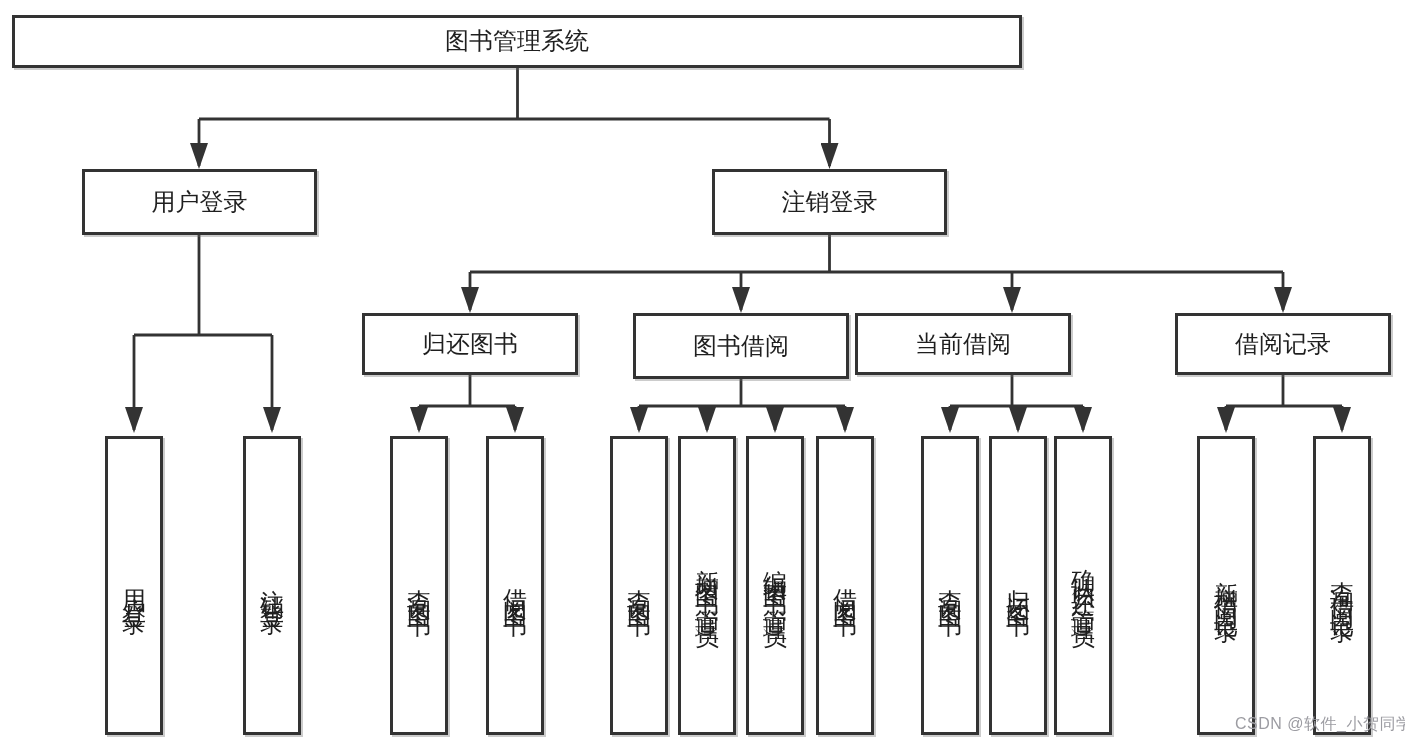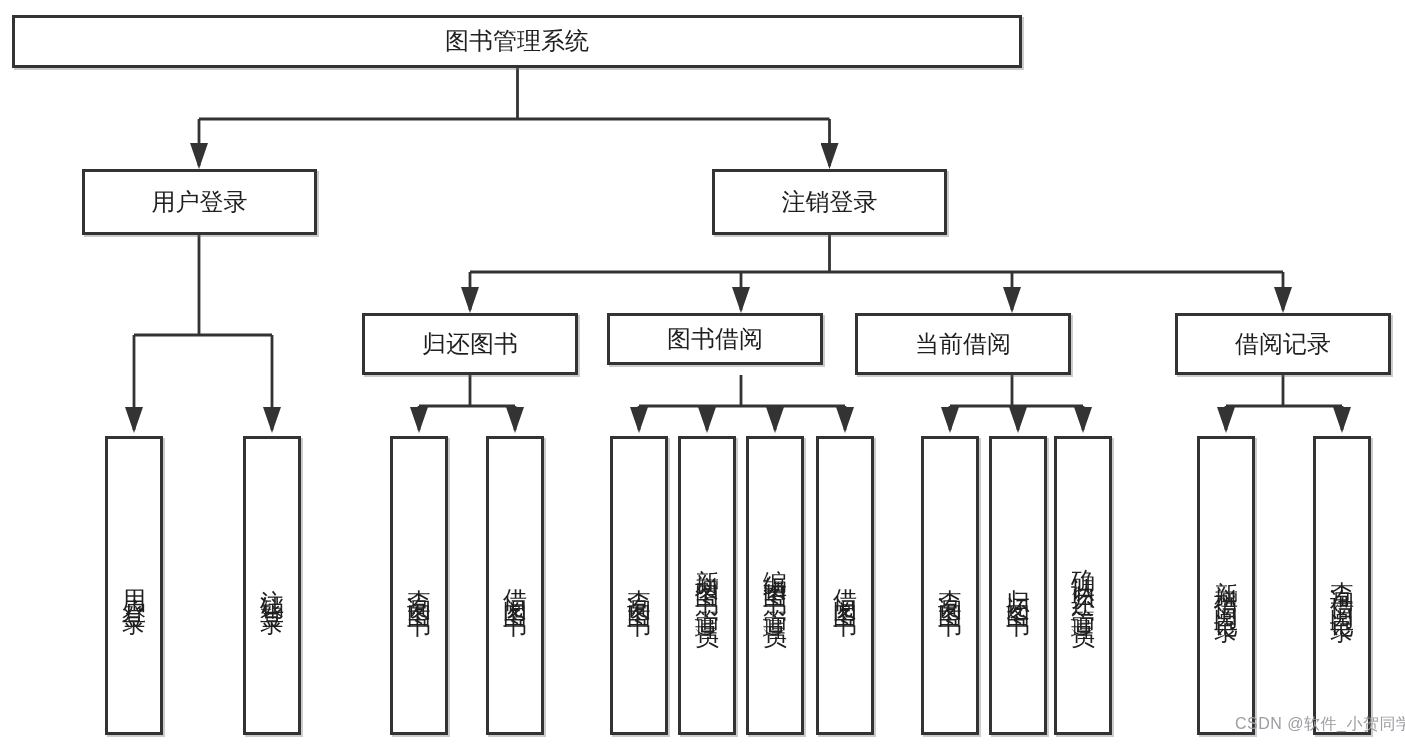--- a/index.html
+++ b/index.html
@@ -105,21 +105,21 @@
   <div class="box h" style="left:82px;top:169px;width:235px;height:66px">
     <span class="lbl">用户登录</span>
   </div>
   <div class="box h" style="left:712px;top:169px;width:235px;height:66px">
     <span class="lbl">注销登录</span>
   </div>
 
   <div class="box h" style="left:362px;top:313px;width:216px;height:62px">
     <span class="lbl">归还图书</span>
   </div>
-  <div class="box h" style="left:607px;top:313px;width:216px;height:52px">
+  <div class="box h" style="left:633px;top:313px;width:216px;height:66px">
     <span class="lbl">图书借阅</span>
   </div>
   <div class="box h" style="left:855px;top:313px;width:216px;height:62px">
     <span class="lbl">当前借阅</span>
   </div>
   <div class="box h" style="left:1175px;top:313px;width:216px;height:62px">
     <span class="lbl">借阅记录</span>
   </div>
 
   <div class="box v" style="left:105px;top:436px">

